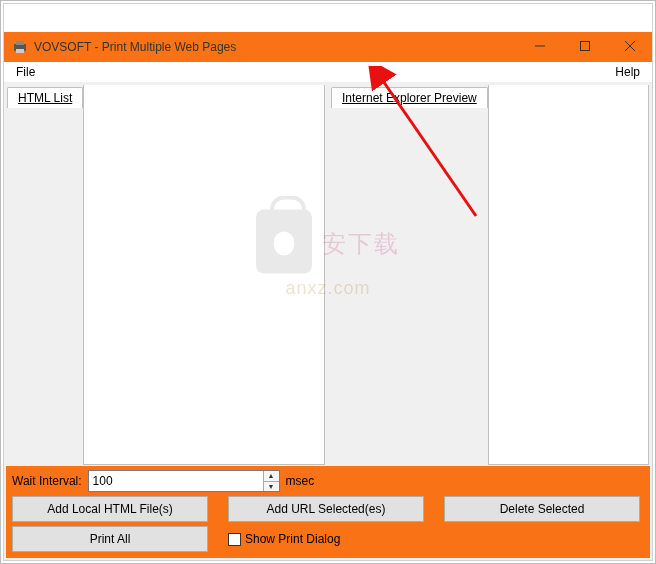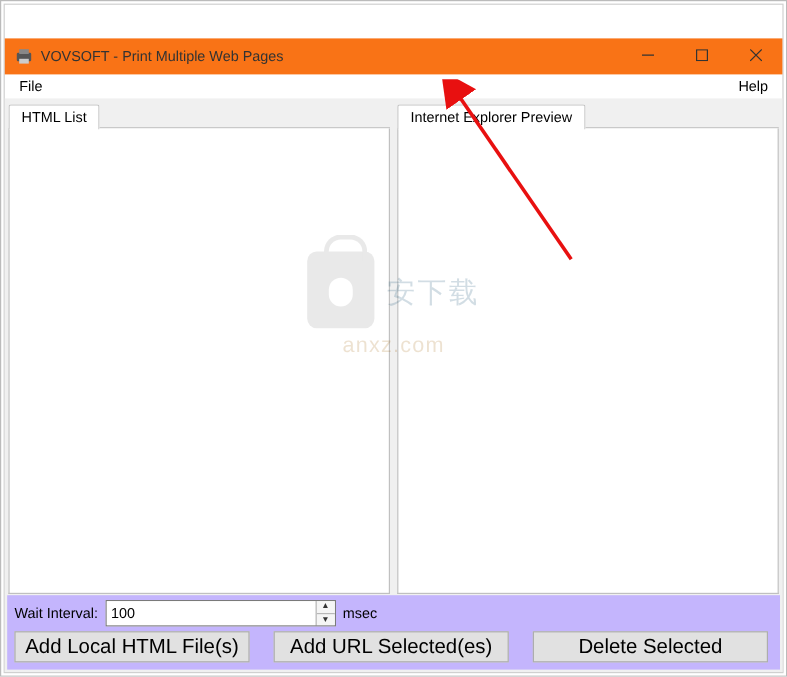--- a/index.html
+++ b/index.html
@@ -12,50 +12,50 @@
 .titlebar .title-text { flex: 1; color: #333; font-size: 12px; }
 .win-controls { display: flex; height: 100%; }
 .win-btn { width: 45px; height: 28px; display: flex; align-items: center; justify-content: center; color: #555; }
 .win-btn svg { width: 10px; height: 10px; }
 
 .menubar { height: 20px; padding: 0 6px; display: flex; align-items: center; gap: 2px; justify-content: space-between; }
 .menu-item { padding: 2px 6px; color: #000; font-size: 12px; }
 
 .content { flex: 1; display: flex; flex-direction: column; background: #f0f0f0; padding: 2px; }
 .panels { flex: 1; display: flex; gap: 4px; }
-.panel { flex: 1; background: #f0f0f0; display: flex; flex-direction: column; border: 1px solid #f0f0f0; }
+.panel { flex: 1; background: #f0f0f0; display: flex; flex-direction: row; border: 1px solid #f0f0f0; text-decoration: underline; }
 .tabstrip { height: 22px; display: flex; align-items: flex-end; background: #f0f0f0; }
 .tab { background: #fff; border: 1px solid #c0c0c0; border-bottom: none; padding: 3px 10px; font-size: 12px; color: #000; border-radius: 2px 2px 0 0; position: relative; top: 1px; }
 .tab-rest { flex: 1; border-bottom: 1px solid #c0c0c0; height: 100%; }
 .panel-body { flex: 1; background: #fff; border: 1px solid #c0c0c0; border-top: none; }
 
-.bottom { background: #c4b5fd; padding: 4px 6px 6px 6px; }
+.bottom { background: #f97316; padding: 4px 6px 6px 6px; }
 .row { display: flex; align-items: center; gap: 6px; margin-bottom: 4px; }
 .row:last-child { margin-bottom: 0; }
 .lbl { color: #000; font-size: 12px; }
 .spinner { display: flex; border: 1px solid #7a7a7a; background: #fff; height: 22px; width: 192px; }
 .spinner input { flex: 1; border: none; padding: 0 4px; font-size: 12px; outline: none; font-family: Liberation Sans, sans-serif; }
 .spinner .sp-btns { width: 16px; display: flex; flex-direction: column; border-left: 1px solid #aaa; }
 .spinner .sp-btn { flex: 1; display: flex; align-items: center; justify-content: center; background: #f5f5f5; font-size: 7px; color: #333; }
 .spinner .sp-btn:first-child { border-bottom: 1px solid #aaa; }
 
-.btn { background: #e1e1e1; border: 1px solid #adadad; height: 26px; display: flex; align-items: center; justify-content: center; font-size: 17px; color: #000; }
+.btn { background: #e1e1e1; border: 1px solid #adadad; height: 26px; display: flex; align-items: center; justify-content: center; font-size: 12px; color: #000; }
 .btn.w1 { width: 196px; }
 
 .row2 { display: flex; gap: 20px; }
 .row3 { display: flex; gap: 20px; align-items: center; }
 
 .checkbox { display: flex; align-items: center; gap: 4px; }
 .checkbox .box { width: 13px; height: 13px; border: 1px solid #333; background: #fff; }
 
 .watermark { position: absolute; left: 50%; top: 45%; transform: translate(-50%, -50%); opacity: 0.18; pointer-events: none; display: flex; flex-direction: column; align-items: center; }
 .watermark .bag { width: 56px; height: 64px; background: #888; border-radius: 8px; position: relative; margin-bottom: 4px; }
 .watermark .bag::before { content: ''; position: absolute; top: -14px; left: 14px; width: 28px; height: 18px; border: 4px solid #888; border-bottom: none; border-radius: 14px 14px 0 0; }
 .watermark .bag::after { content: ''; position: absolute; top: 22px; left: 18px; width: 20px; height: 24px; background: #fff; border-radius: 10px 10px 10px 10px; }
-.watermark .cn { font-size: 24px; color: #0c4a6e; font-weight: 500; letter-spacing: 2px; }
+.watermark .cn { font-size: 24px; color: #be185d; font-weight: 500; letter-spacing: 2px; }
 .watermark .en { font-size: 18px; color: #a16207; letter-spacing: 1px; }
 .wm-row { display: flex; align-items: center; gap: 10px; }
 
 .arrow { position: absolute; pointer-events: none; }
 </style>
 </head>
 <body>
 
 <div class="outer-border">
 <div class="window">
@@ -122,20 +122,27 @@
             <div class="sp-btn">▼</div>
           </div>
         </div>
         <span class="lbl">msec</span>
       </div>
       <div class="row row2">
         <div class="btn w1">Add Local HTML File(s)</div>
         <div class="btn w1">Add URL Selected(es)</div>
         <div class="btn w1">Delete Selected</div>
       </div>
+      <div class="row row3">
+        <div class="btn w1">Print All</div>
+        <div class="checkbox">
+          <span class="box"></span>
+          <span>Show Print Dialog</span>
+        </div>
+      </div>
     </div>
   </div>
 
 </div>
 
 <div class="watermark">
   <div class="wm-row">
     <div class="bag"></div>
     <span class="cn">安下载</span>
   </div>

